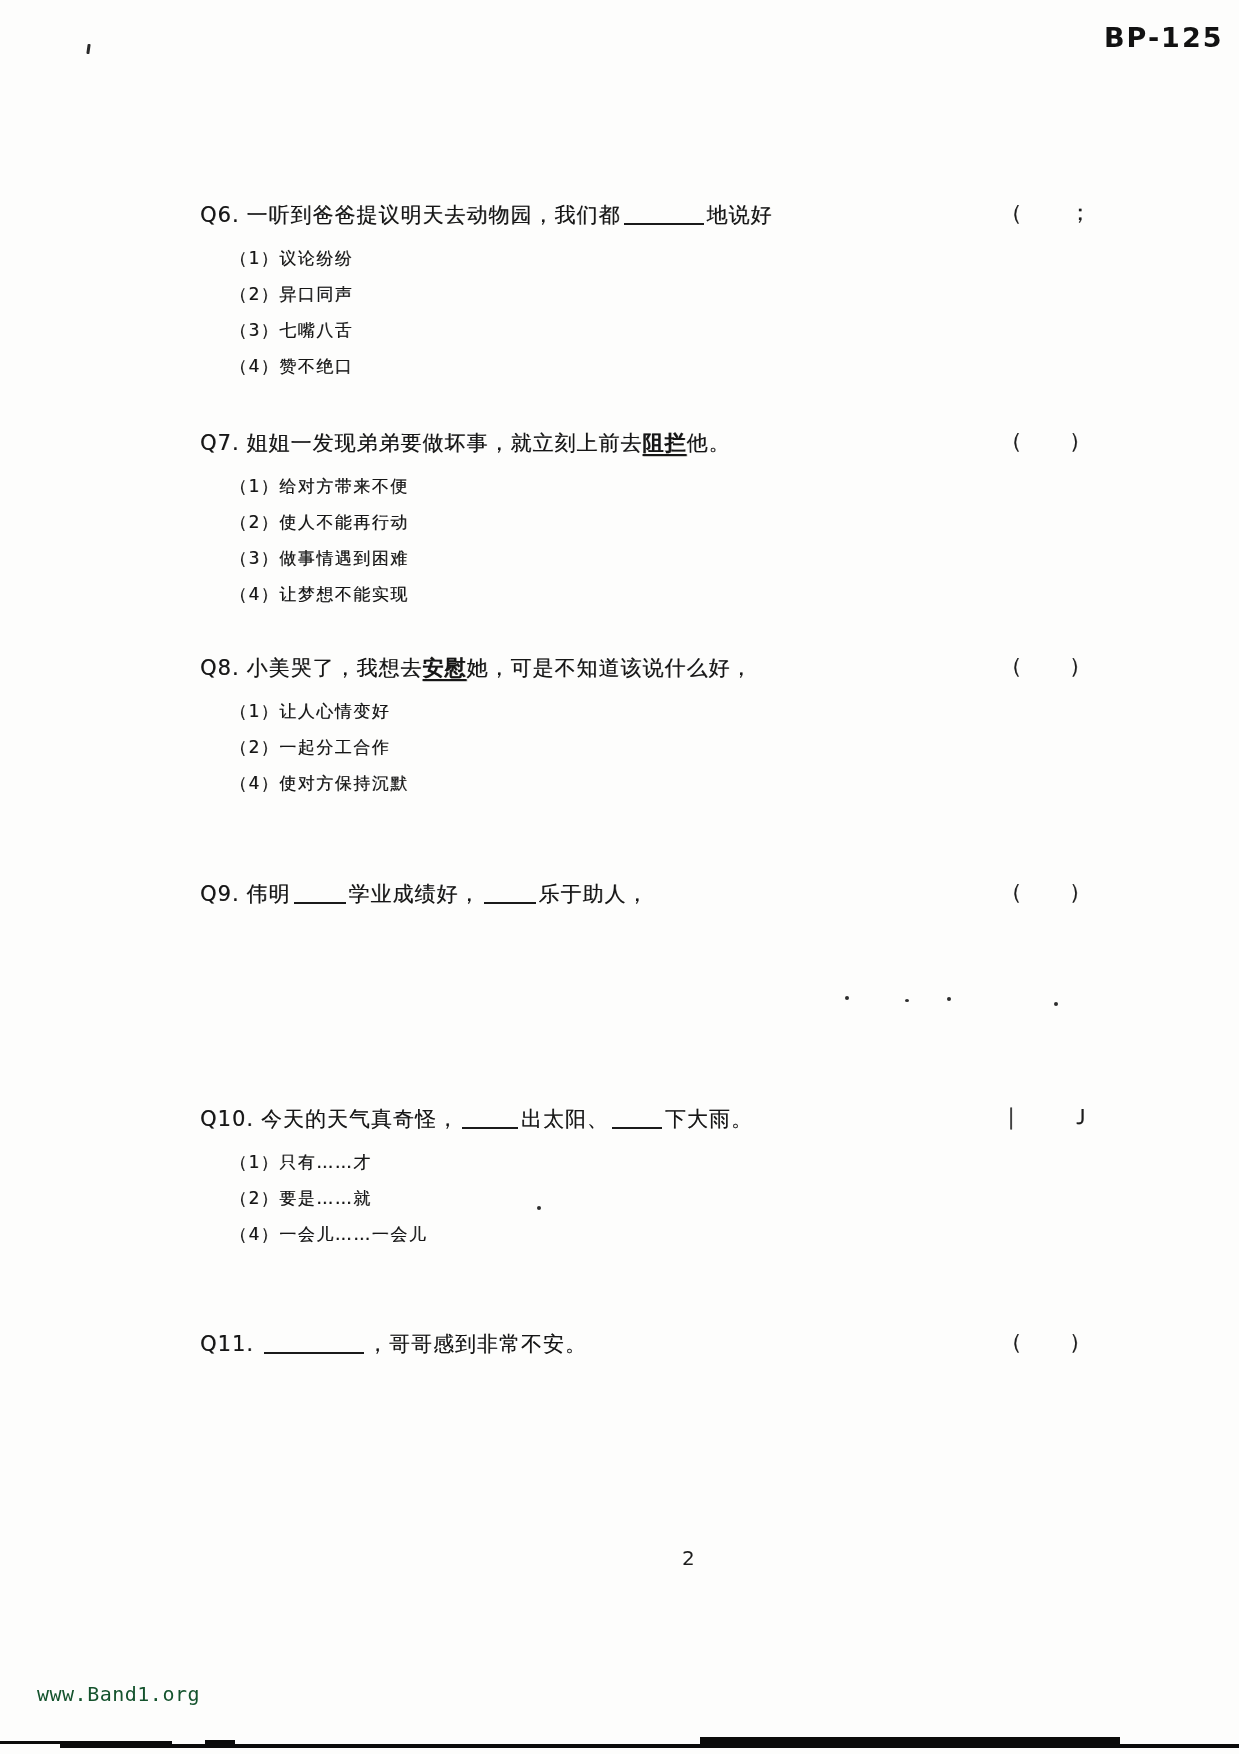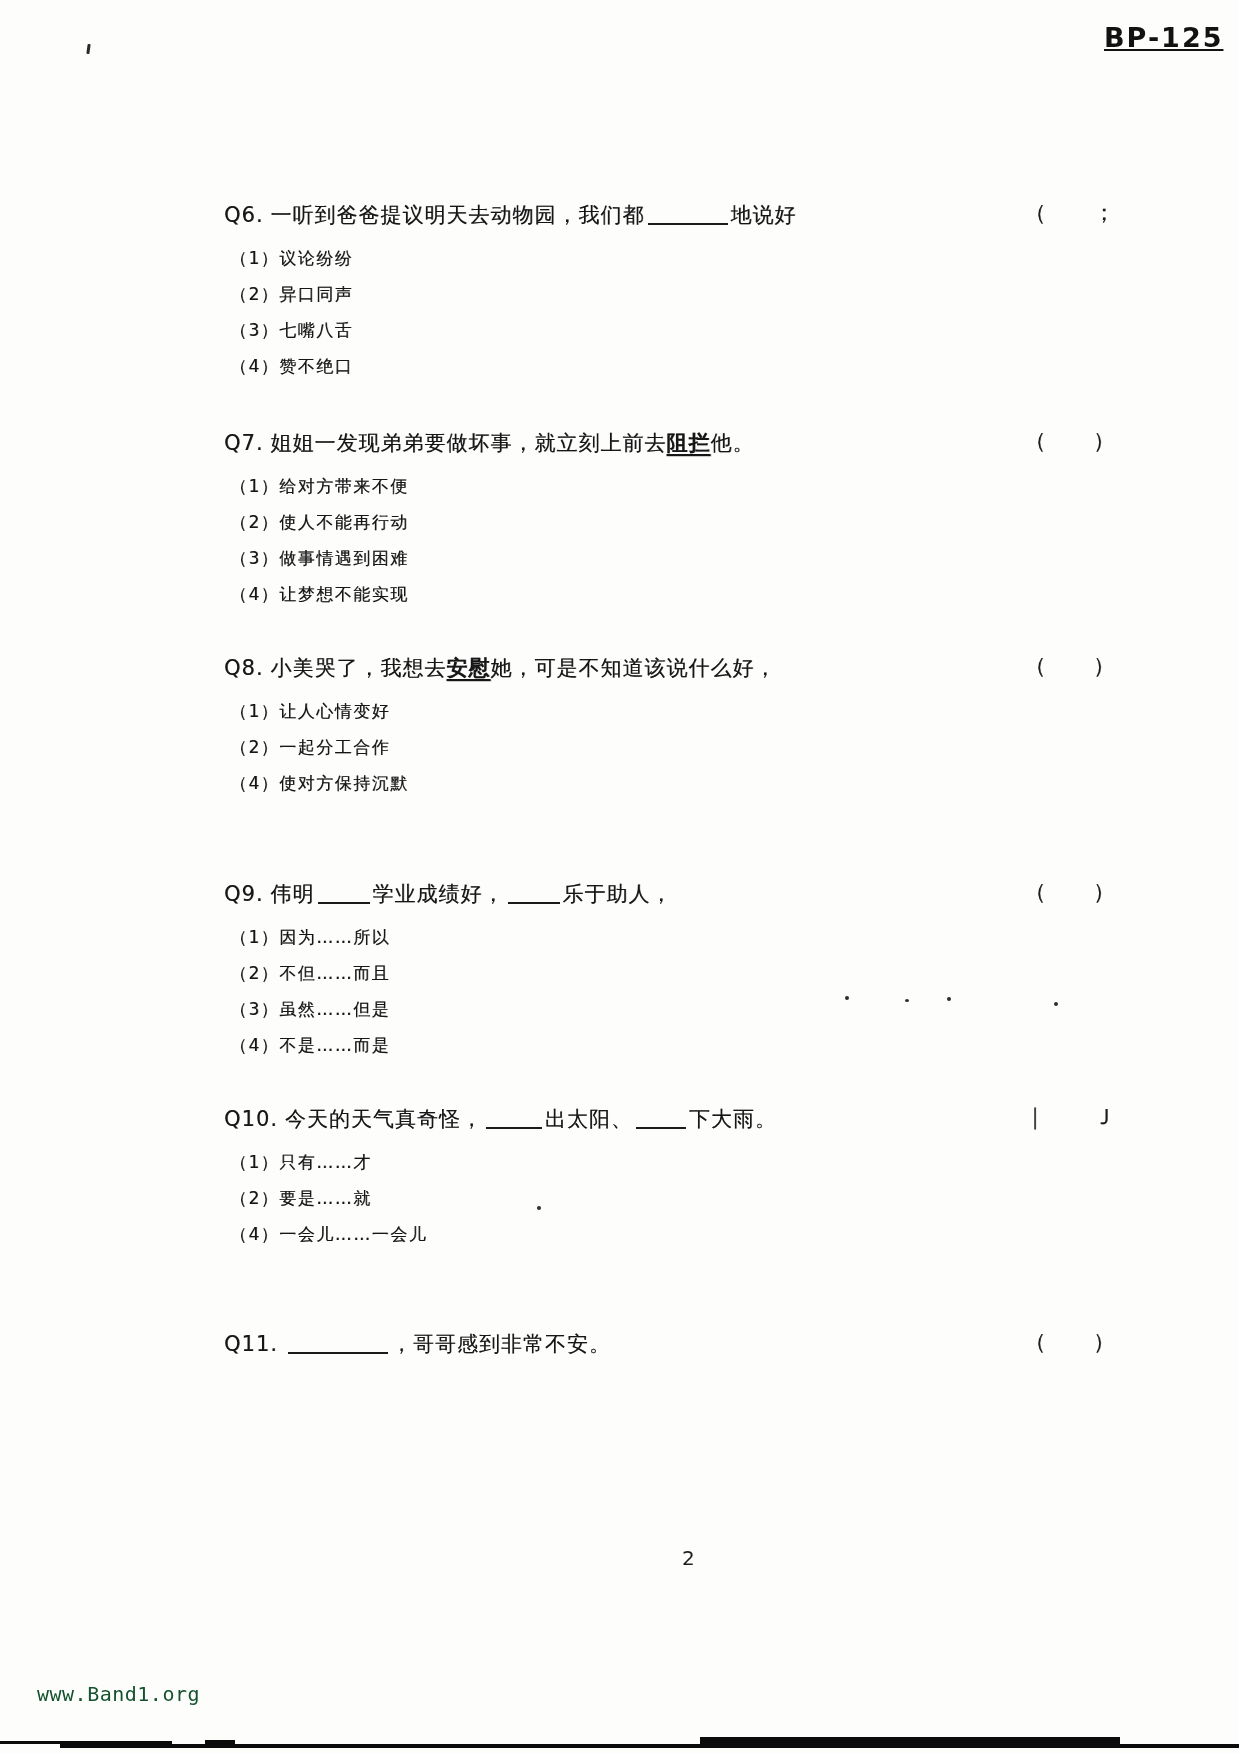--- a/index.html
+++ b/index.html
@@ -4,31 +4,31 @@
 <style>
   html,body{margin:0;padding:0;}
   body{
     width:1239px;height:1754px;position:relative;background:#ffffff;
     font-family:"DejaVu Sans",sans-serif;color:#161616;overflow:hidden;
   }
   .page{position:absolute;inset:0;background:#fdfdfc;}
 
   .doc-code{
     position:absolute;left:1104px;top:22px;font-size:27px;font-weight:bold;
-    letter-spacing:2px;color:#121212;text-decoration:underline;
+    letter-spacing:2px;color:#121212;
   }
   .corner-tick{
     position:absolute;left:87px;top:44px;width:3px;height:10px;background:#2a2a2a;
     transform:rotate(8deg);border-radius:1px;
   }
 
   .question{position:absolute;left:200px;width:930px;}
   .q-title{
     position:relative;font-size:21px;line-height:30px;letter-spacing:1px;
-    white-space:nowrap;text-shadow:0.4px 0.4px 0 rgba(25,25,25,0.55);margin-left:24px;
+    white-space:nowrap;text-shadow:0.4px 0.4px 0 rgba(25,25,25,0.55);
   }
   .q-label{margin-right:7px;}
   .blank{
     display:inline-block;height:18px;border-bottom:2px solid #1b1b1b;
     margin:0 3px;vertical-align:-3px;
   }
   .u{text-decoration:underline;text-underline-offset:4px;text-decoration-thickness:2px;font-weight:bold;}
   .q-bracket{
     position:absolute;left:800px;top:-2px;width:92px;display:flex;
     justify-content:space-between;font-size:22px;color:#1c1c1c;
@@ -119,26 +119,20 @@
         </div>
   </div>
       <div class="question">
     <div class="q-title">
       <span class="q-label">Q9.</span><span class="q-segments"><span class="seg">伟明</span><span class="blank" style="width: 52px;"></span><span class="seg">学业成绩好，</span><span class="blank" style="width: 52px;"></span><span class="seg">乐于助人，</span></span>
       <span class="q-bracket">
         <span class="br-l">（</span>
         <span class="br-r">）</span>
       </span>
     </div>
-    <div class="q-options">
-          <div class="q-option">（1）因为……所以</div>
-          <div class="q-option">（2）不但……而且</div>
-          <div class="q-option">（3）虽然……但是</div>
-          <div class="q-option">（4）不是……而是</div>
-        </div>
   </div>
       <div class="question">
     <div class="q-title">
       <span class="q-label">Q10.</span><span class="q-segments"><span class="seg">今天的天气真奇怪，</span><span class="blank" style="width: 56px;"></span><span class="seg">出太阳、</span><span class="blank" style="width: 50px;"></span><span class="seg">下大雨。</span></span>
       <span class="q-bracket">
         <span class="br-l">｜</span>
         <span class="br-r">Ｊ</span>
       </span>
     </div>
     <div class="q-options">

